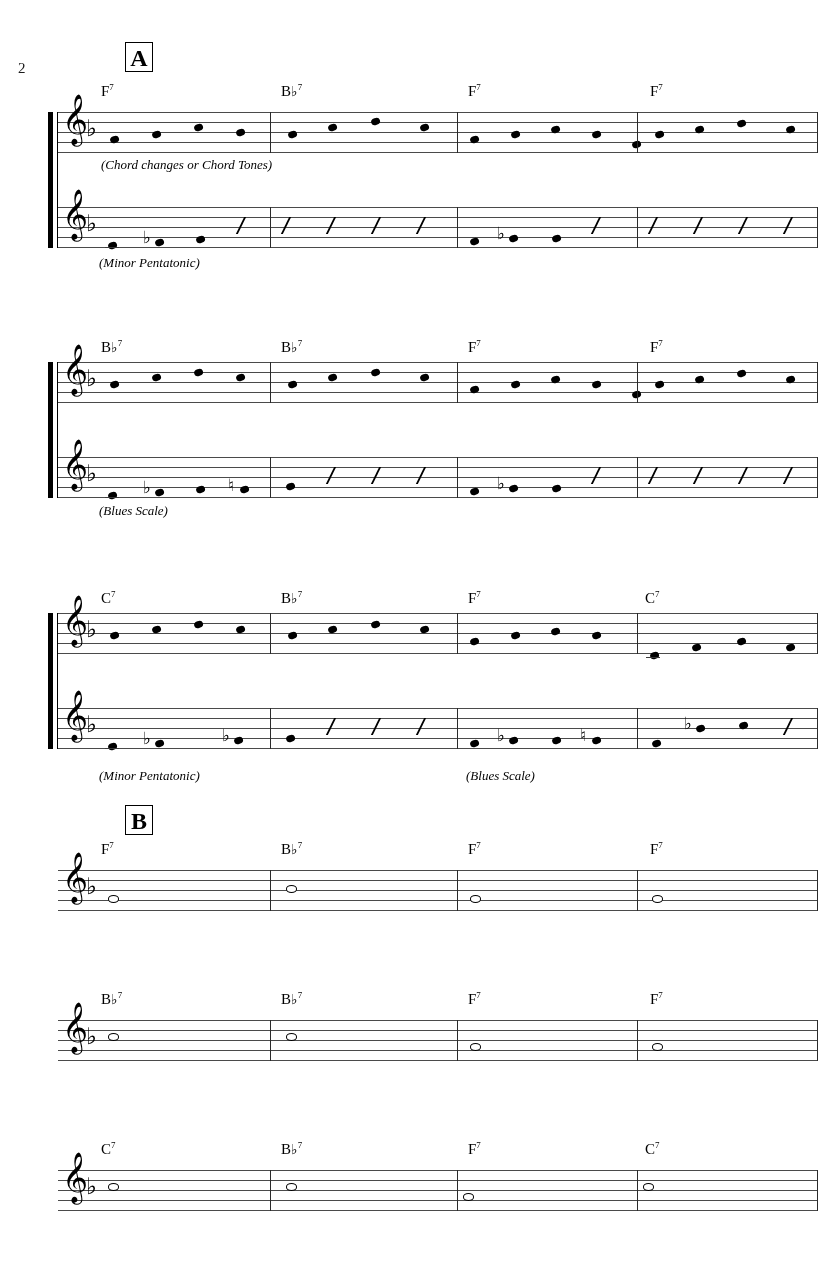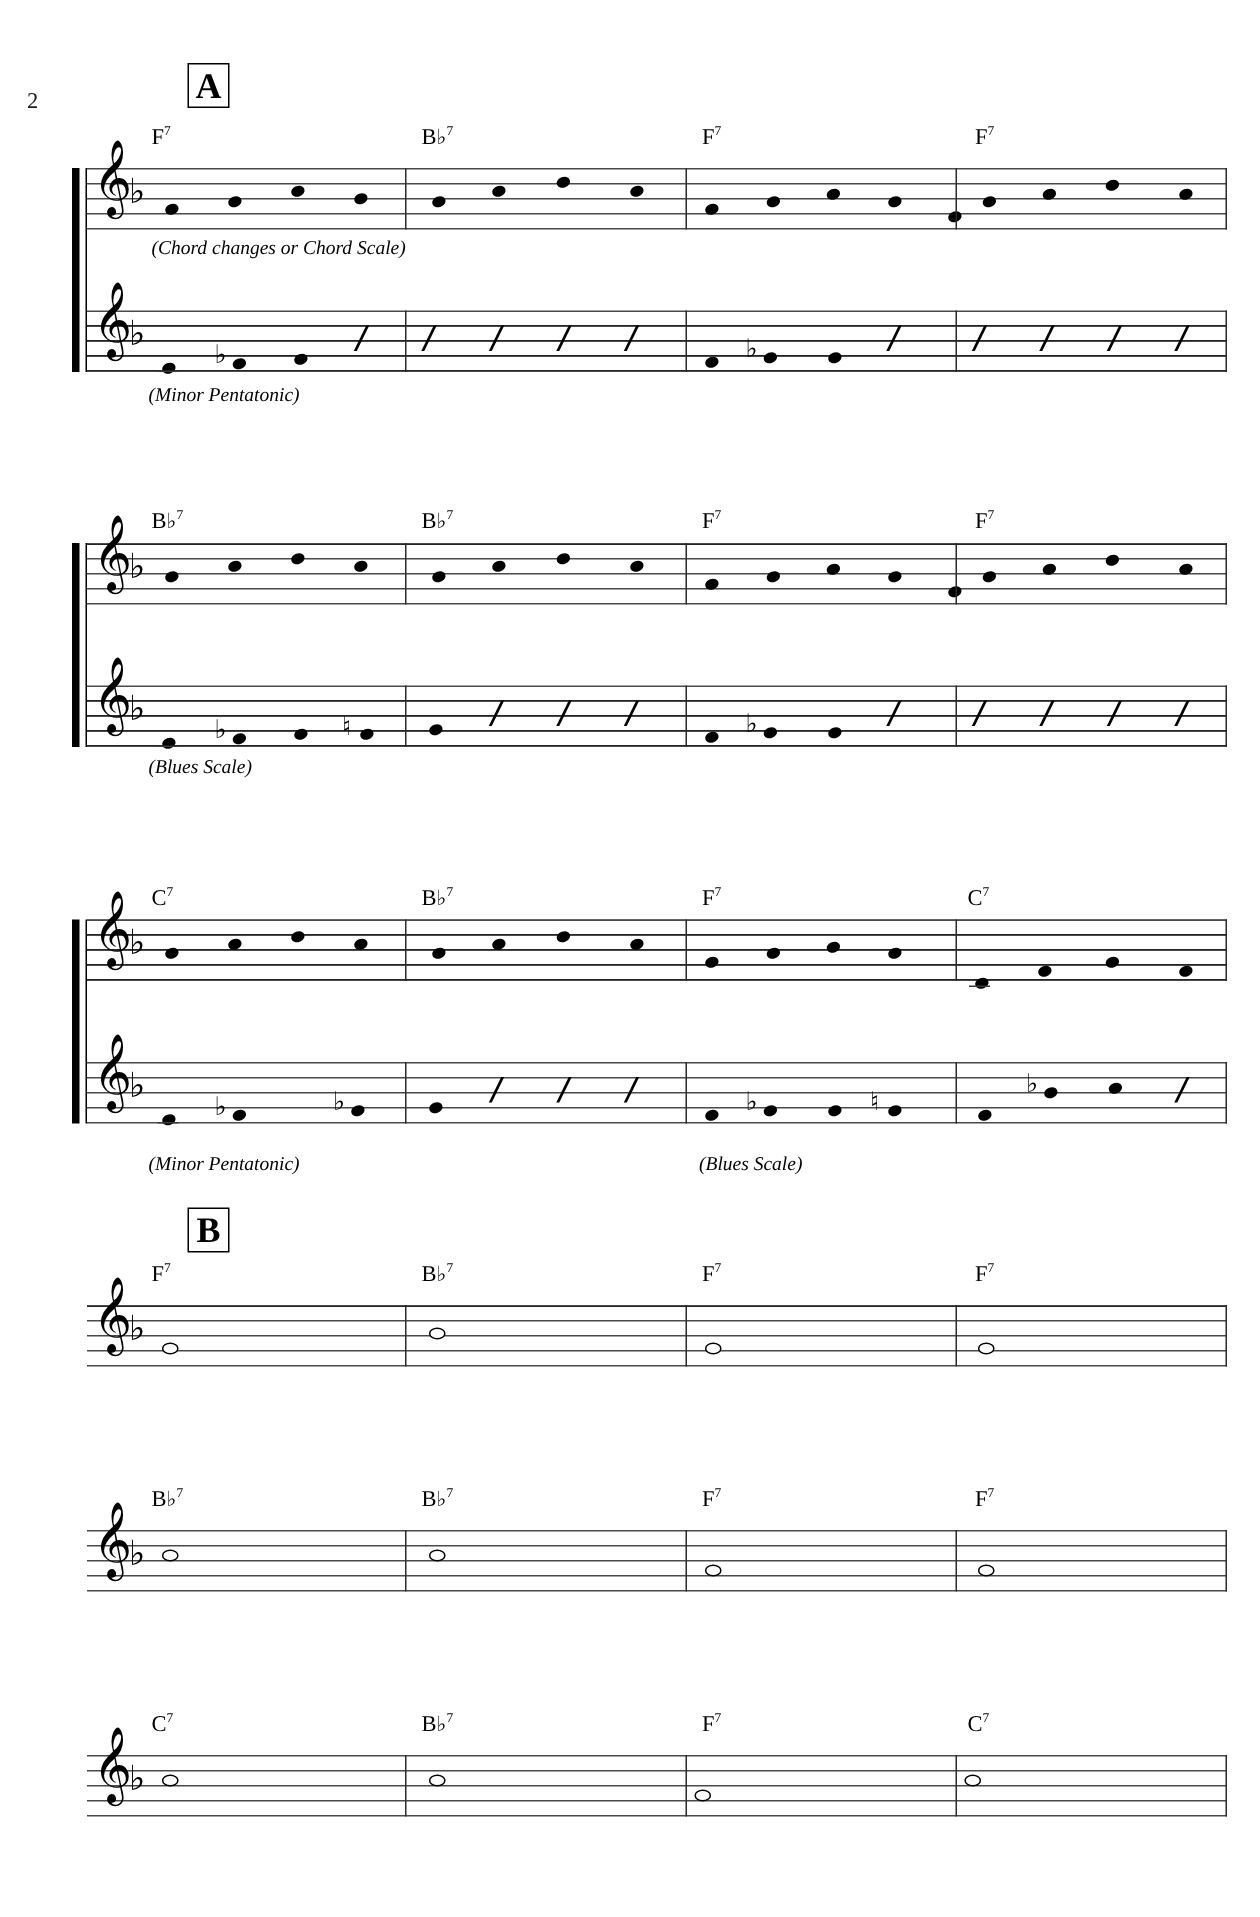--- a/index.html
+++ b/index.html
@@ -222,21 +222,21 @@
     <div class="note" style="left:592px; top:131px;"></div>
     <div class="note" style="left:632px; top:141px;"></div>
     <div class="barline" style="left:637px; top:112px;"></div>
 
     <div class="note" style="left:655px; top:131px;"></div>
     <div class="note" style="left:695px; top:126px;"></div>
     <div class="note" style="left:737px; top:120px;"></div>
     <div class="note" style="left:786px; top:126px;"></div>
     <div class="barline" style="left:817px; top:112px;"></div>
 
-    <div class="annot" style="left:101px; top:157px;">(Chord changes or Chord Scale)</div>
+    <div class="annot" style="left:101px; top:157px;">(Chord changes or Chord Tones)</div>
 
     <div class="staff" style="left:58px; top:207px; width:760px;">
       <div class="staff-lines">
           <i></i>
           <i></i>
           <i></i>
           <i></i>
           <i></i>
         </div>
     </div>

